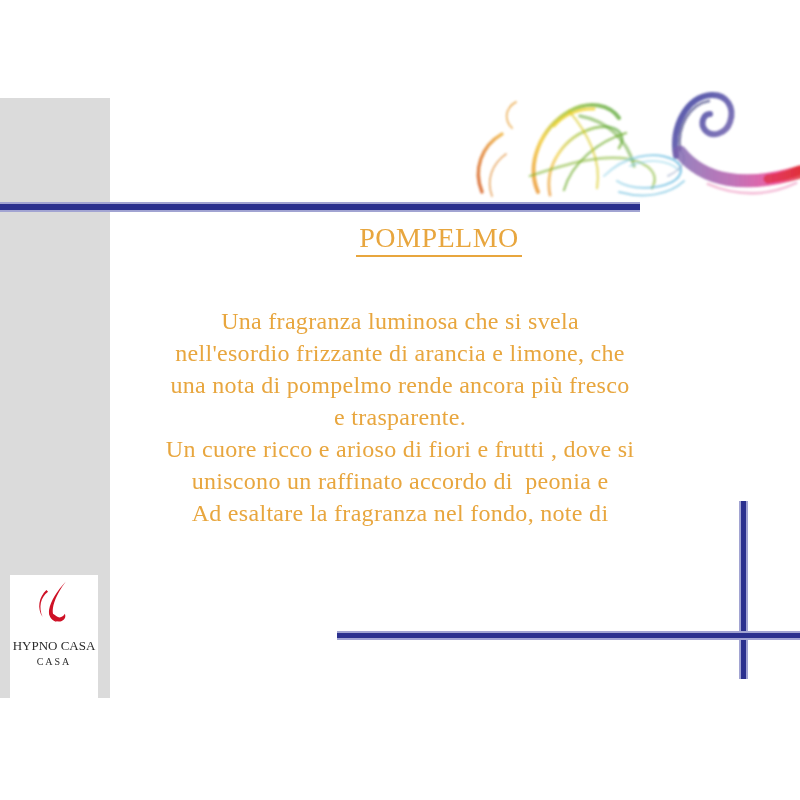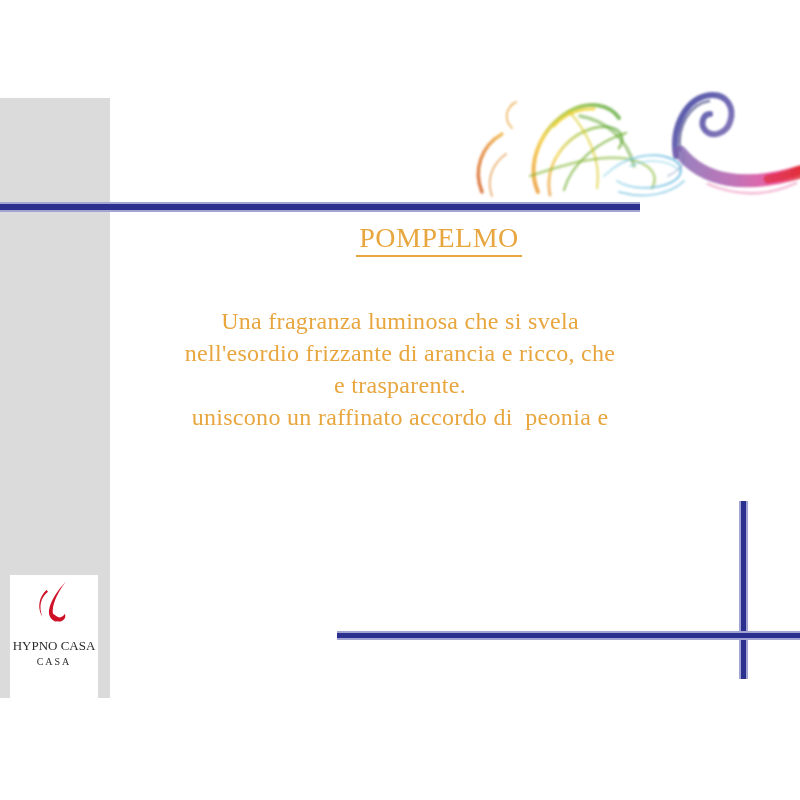--- a/index.html
+++ b/index.html
@@ -118,23 +118,26 @@
   </svg>
 
   <div class="top-line"></div>
 
   <div class="title-wrap">
     <span class="title">POMPELMO</span>
   </div>
 
   <div class="body-text">
       <div class="line">Una fragranza luminosa che si svela</div>
-      <div class="line">nell'esordio frizzante di arancia e ricco, che</div>
+      <div class="line">nell'esordio frizzante di arancia e limone, che</div>
+      <div class="line">una nota di pompelmo rende ancora più fresco</div>
       <div class="line">e trasparente.</div>
+      <div class="line">Un cuore ricco e arioso di fiori e frutti , dove si</div>
       <div class="line">uniscono un raffinato accordo di  peonia e</div>
+      <div class="line">Ad esaltare la fragranza nel fondo, note di</div>
     </div>
 
   <div class="logo-box">
     <svg width="54" height="60" viewBox="0 0 100 110" aria-hidden="true">
       <g fill="#CE1126">
         <path d="M72,4 C55,22 44,40 41,56 C39,68 45,76 55,79 C48,70 46,60 49,48 C53,33 62,17 72,4 Z"></path>
         <path d="M41,56 C40,70 49,80 62,78 C69,77 73,70 70,64 C67,70 60,73 54,68 C48,63 42,62 41,56 Z"></path>
         <path d="M36,20 C22,33 18,54 29,70 C21,52 25,33 39,23 Z"></path>
       </g>
     </svg>

